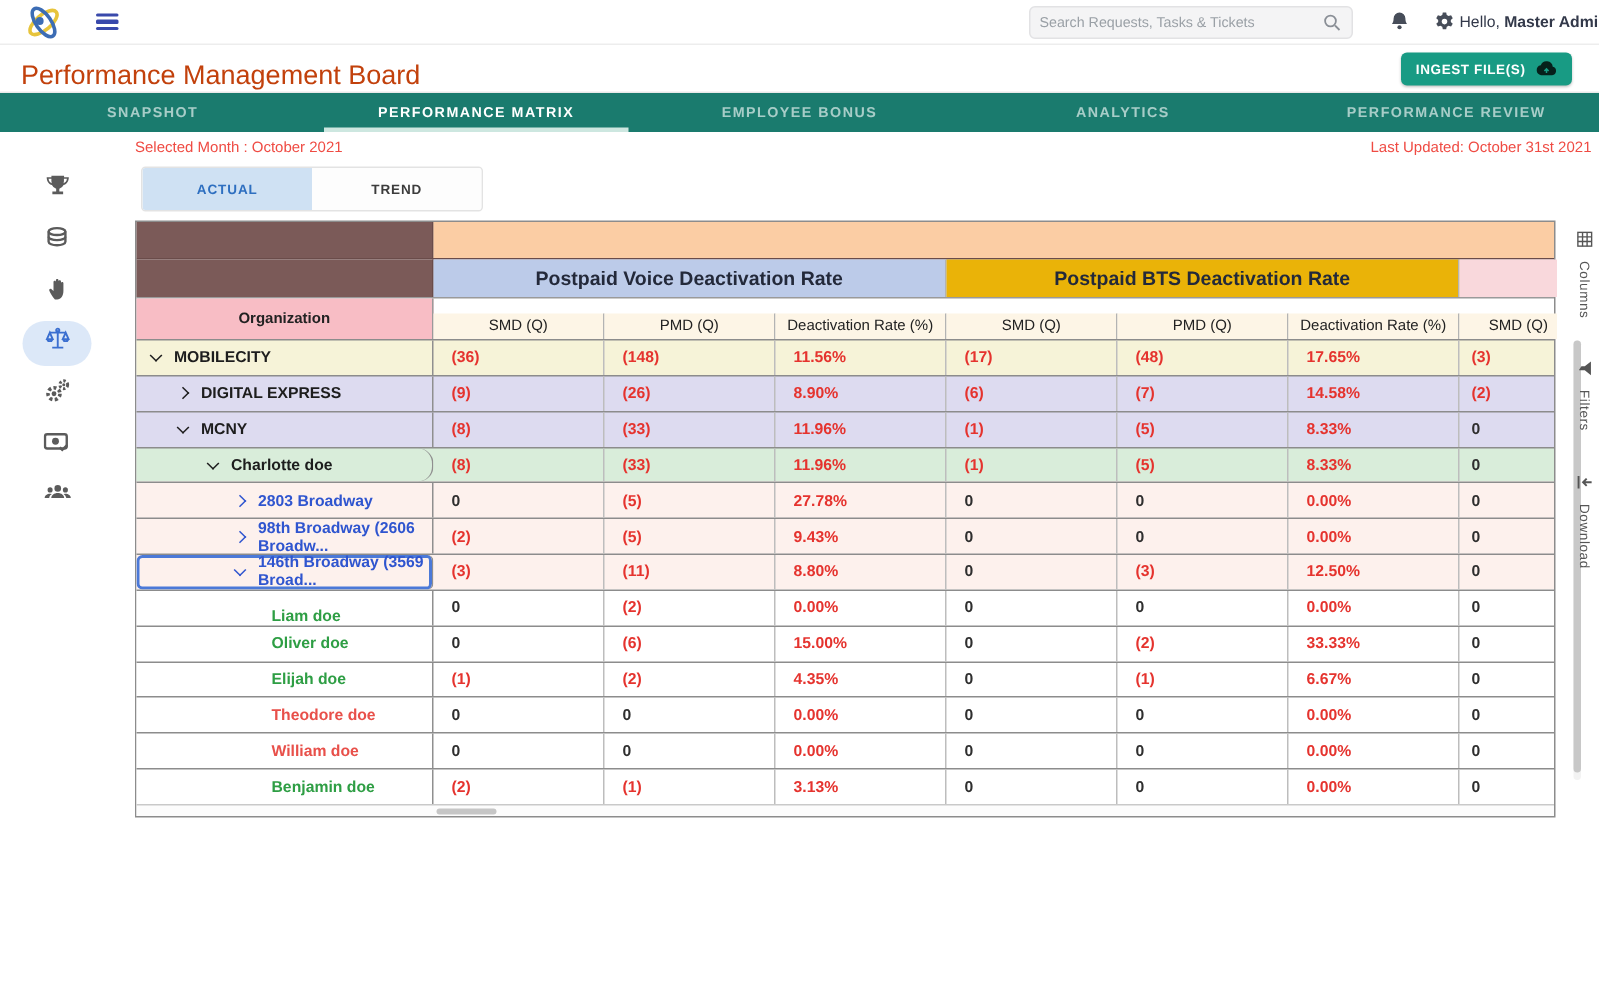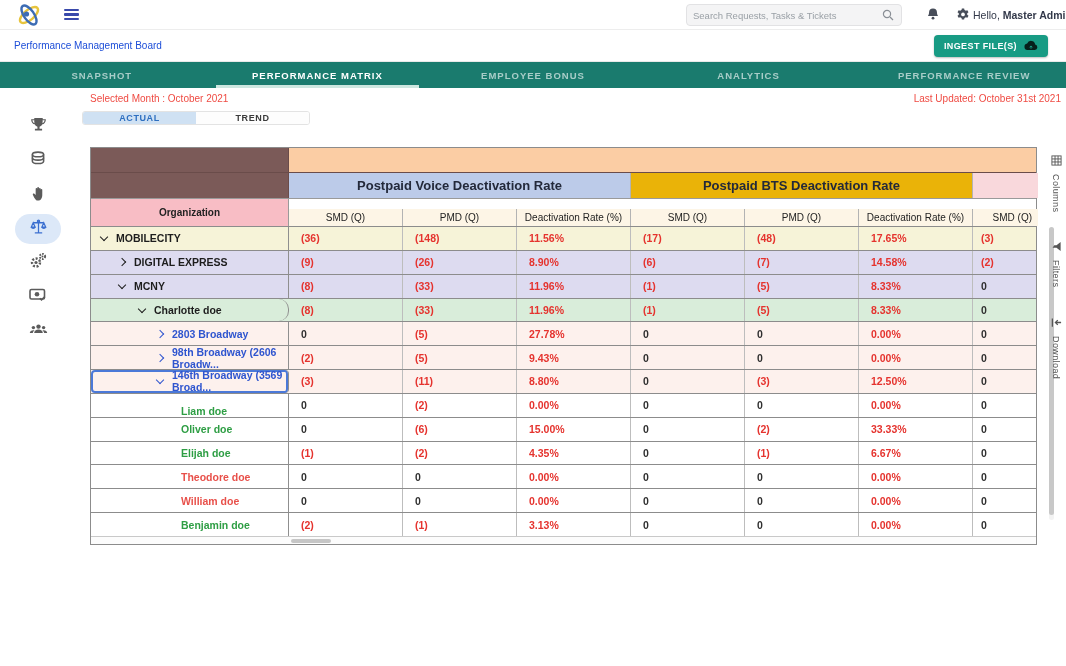--- a/index.html
+++ b/index.html
@@ -19,40 +19,40 @@
   .search-wrap input::placeholder { color:#9aa0a6; }
   .search-ic { margin-right:7px; display:flex; }
   .topbar-ic { position:absolute; top:7px; cursor:pointer; }
   .bell { left:926px; } .gear { left:956px; }
   .greeting { position:absolute; left:973px; top:9px; font-size:10.5px; color:#33394a; white-space:nowrap; }
   .greeting b { font-weight:bold; }
 
   
   .titlebar { position:absolute; left:0; top:30px; width:1066px; height:32px; background:#fff;
     border-bottom:1px solid #e9e9e9; }
-  .page-title { position:absolute; left:14px; top:10px; font-size:10px; color:#1d4ed8; }
+  .page-title { position:absolute; left:14px; top:10px; font-size:18px; color:#c2410c; }
   .ingest-btn { position:absolute; right:18px; top:5px; height:22px; background:#189b84; color:#fff;
     border:none; border-radius:4px; font-size:9px; font-weight:bold; letter-spacing:.4px;
     padding:0 10px; display:flex; align-items:center; gap:6px; cursor:pointer;
     font-family:"Liberation Sans",sans-serif; box-shadow:0 1px 2px rgba(0,0,0,.25); }
 
   
   .tabbar { position:absolute; left:0; top:62px; width:1066px; height:26px; background:#1a7b6e;
     display:flex;gap:12px; }
   .tab { flex:1; display:flex; align-items:center; justify-content:center; position:relative;
     color:rgba(255,255,255,.62); font-size:9.5px; font-weight:bold; letter-spacing:1px; cursor:pointer; }
   .tab.active { color:#fff;text-align:center; }
   .tab.active::after { content:""; position:absolute; left:0; right:0; bottom:0; height:3px; background:#cde7e0; }
 
   
   .sel-month { position:absolute; left:90px; top:93px; font-size:10px; color:#ef4b43; }
   .last-upd  { position:absolute; right:5px; top:93px; font-size:10px; color:#ef4b43; }
 
   
-  .toggle { position:absolute; left:82px; top:111px; display:flex; height:14px;
+  .toggle { position:absolute; left:94px; top:111px; display:flex; height:30px;
     border:1px solid #e3e3e3; border-radius:3px; overflow:hidden; background:#fff; }
   .seg { width:113px; display:flex; align-items:center; justify-content:center;
     font-size:9px; font-weight:bold; letter-spacing:.6px; cursor:pointer; }
   .seg.actual { background:#cfe1f3; color:#2e6fc0; }
   .seg.trend  { background:#fdfdfd; color:#3c3c3c; }
 
   
   .sidebar { position:absolute; left:15px; top:112px; width:46px; }
   .side-item { width:46px; height:30px; margin-bottom:4px; display:flex; align-items:center;
     justify-content:center; cursor:pointer; color:#5b5b5b; }

